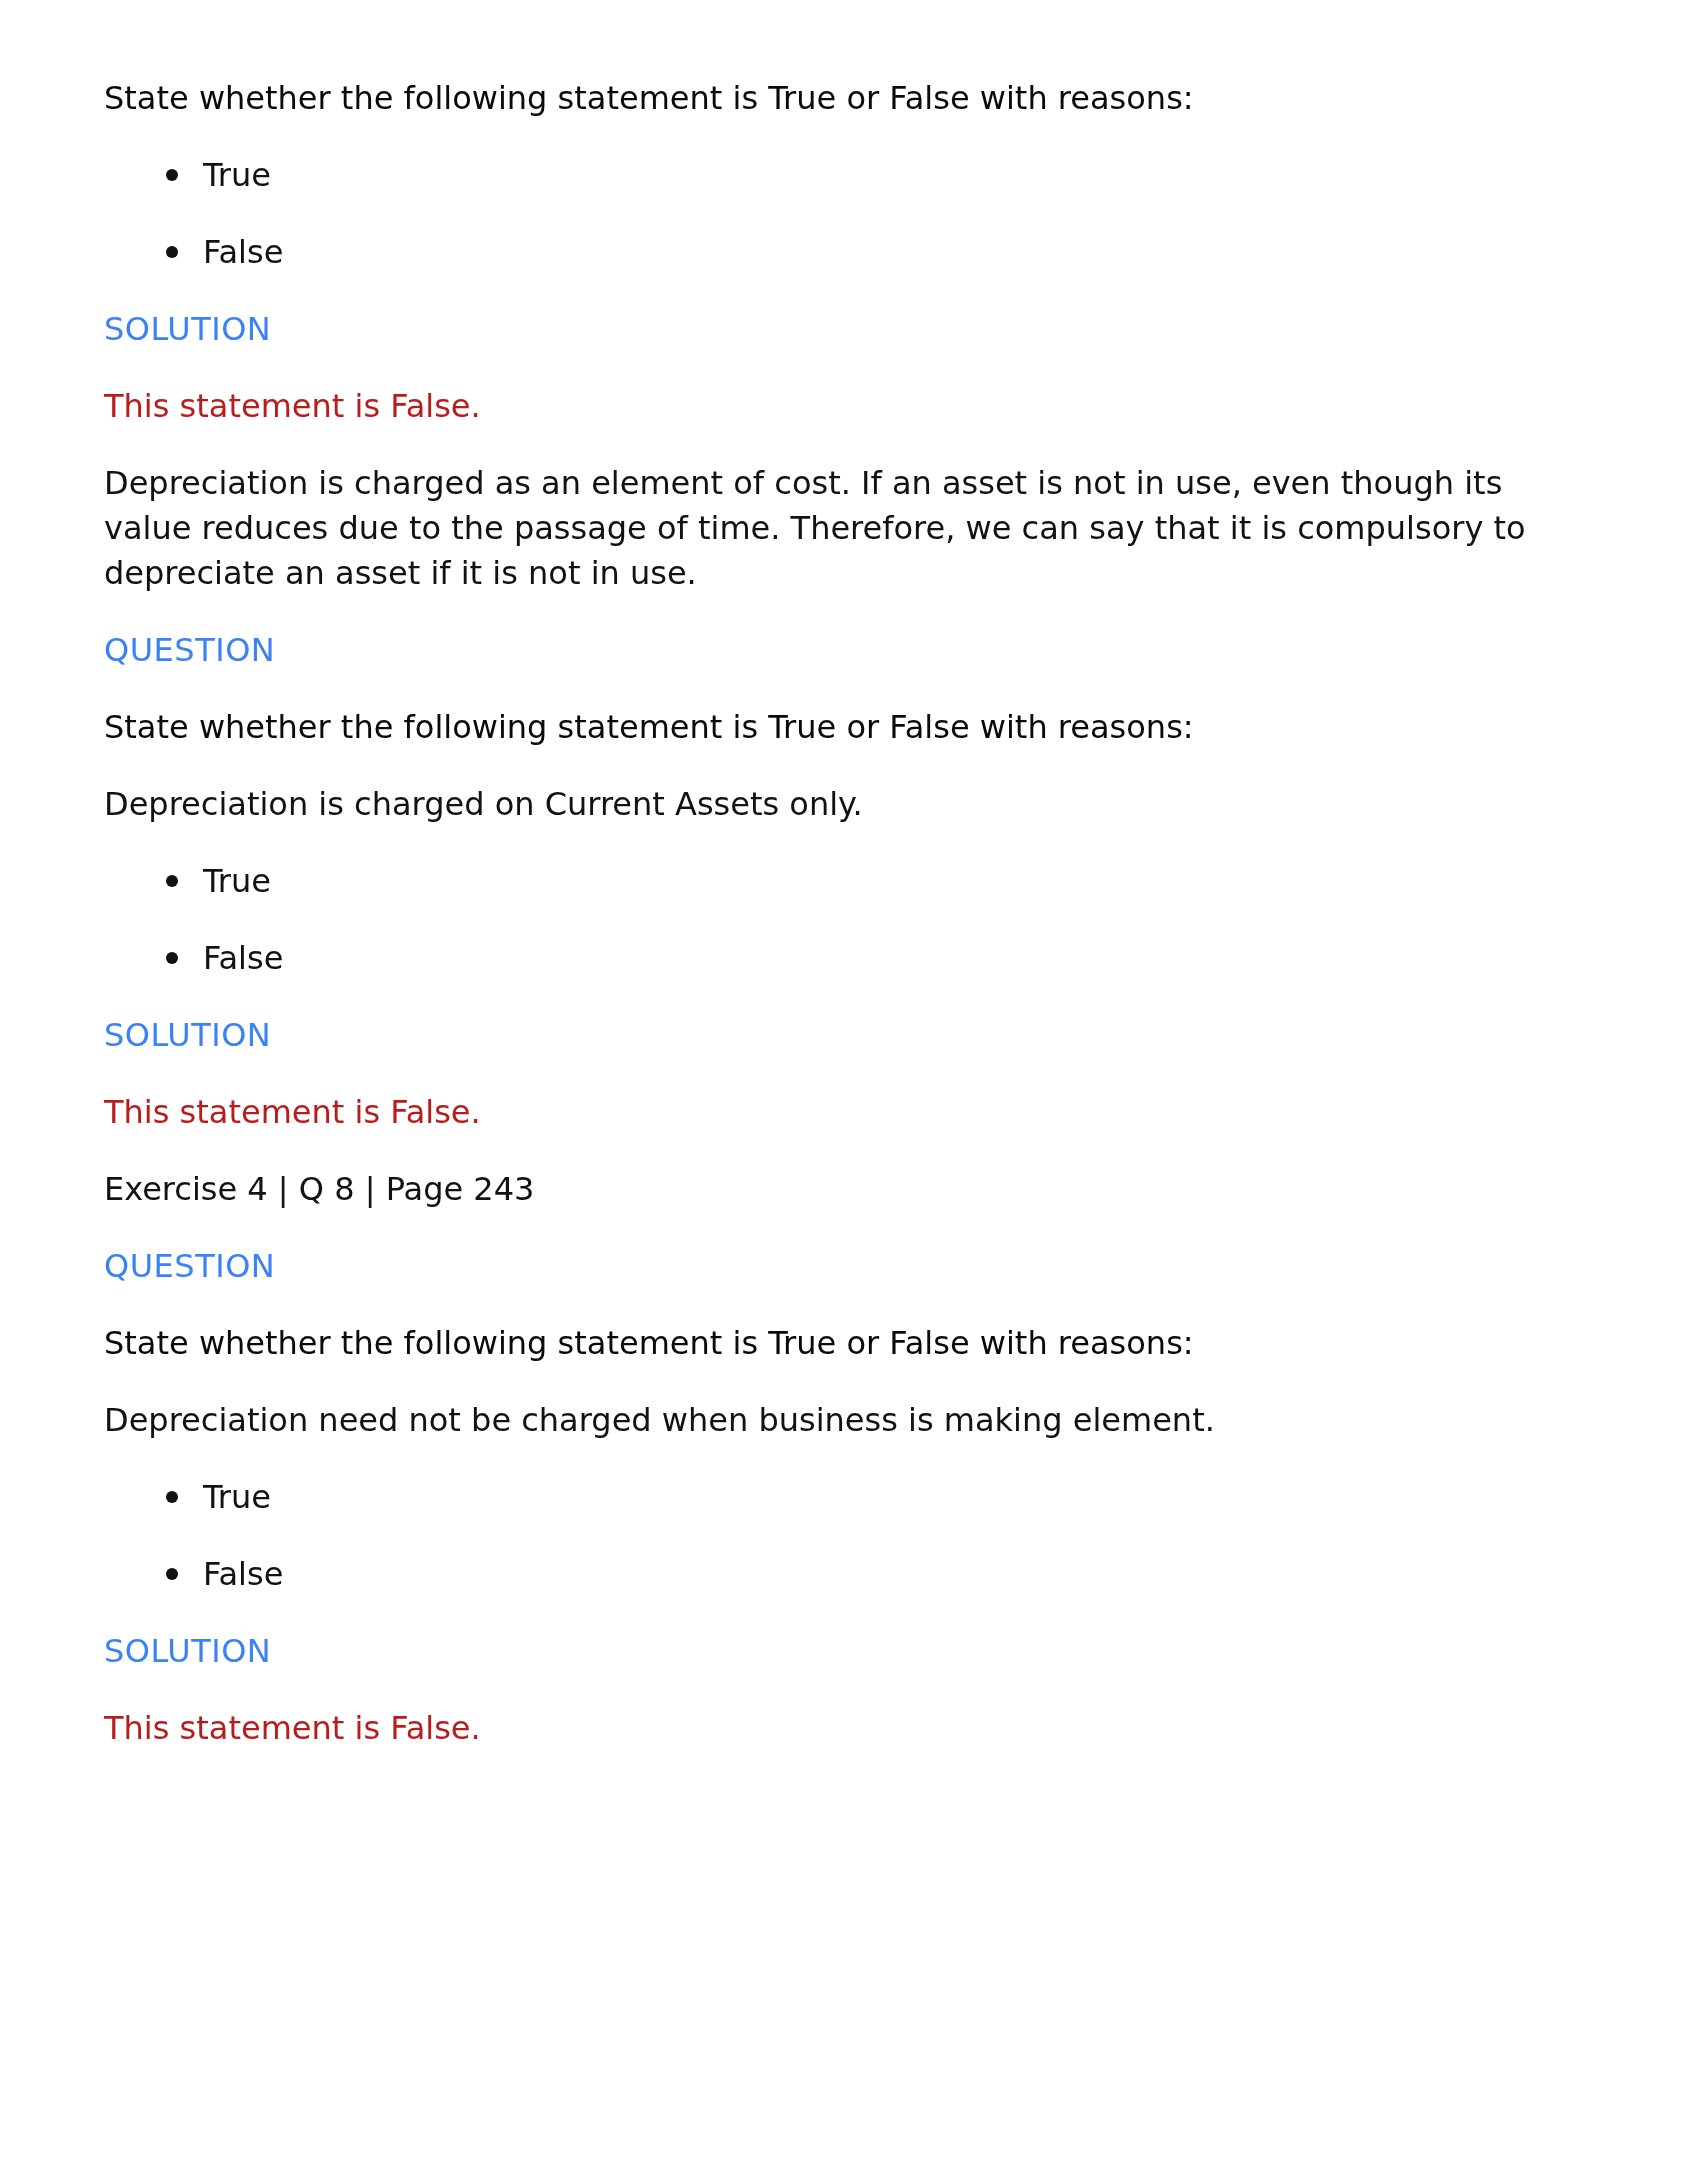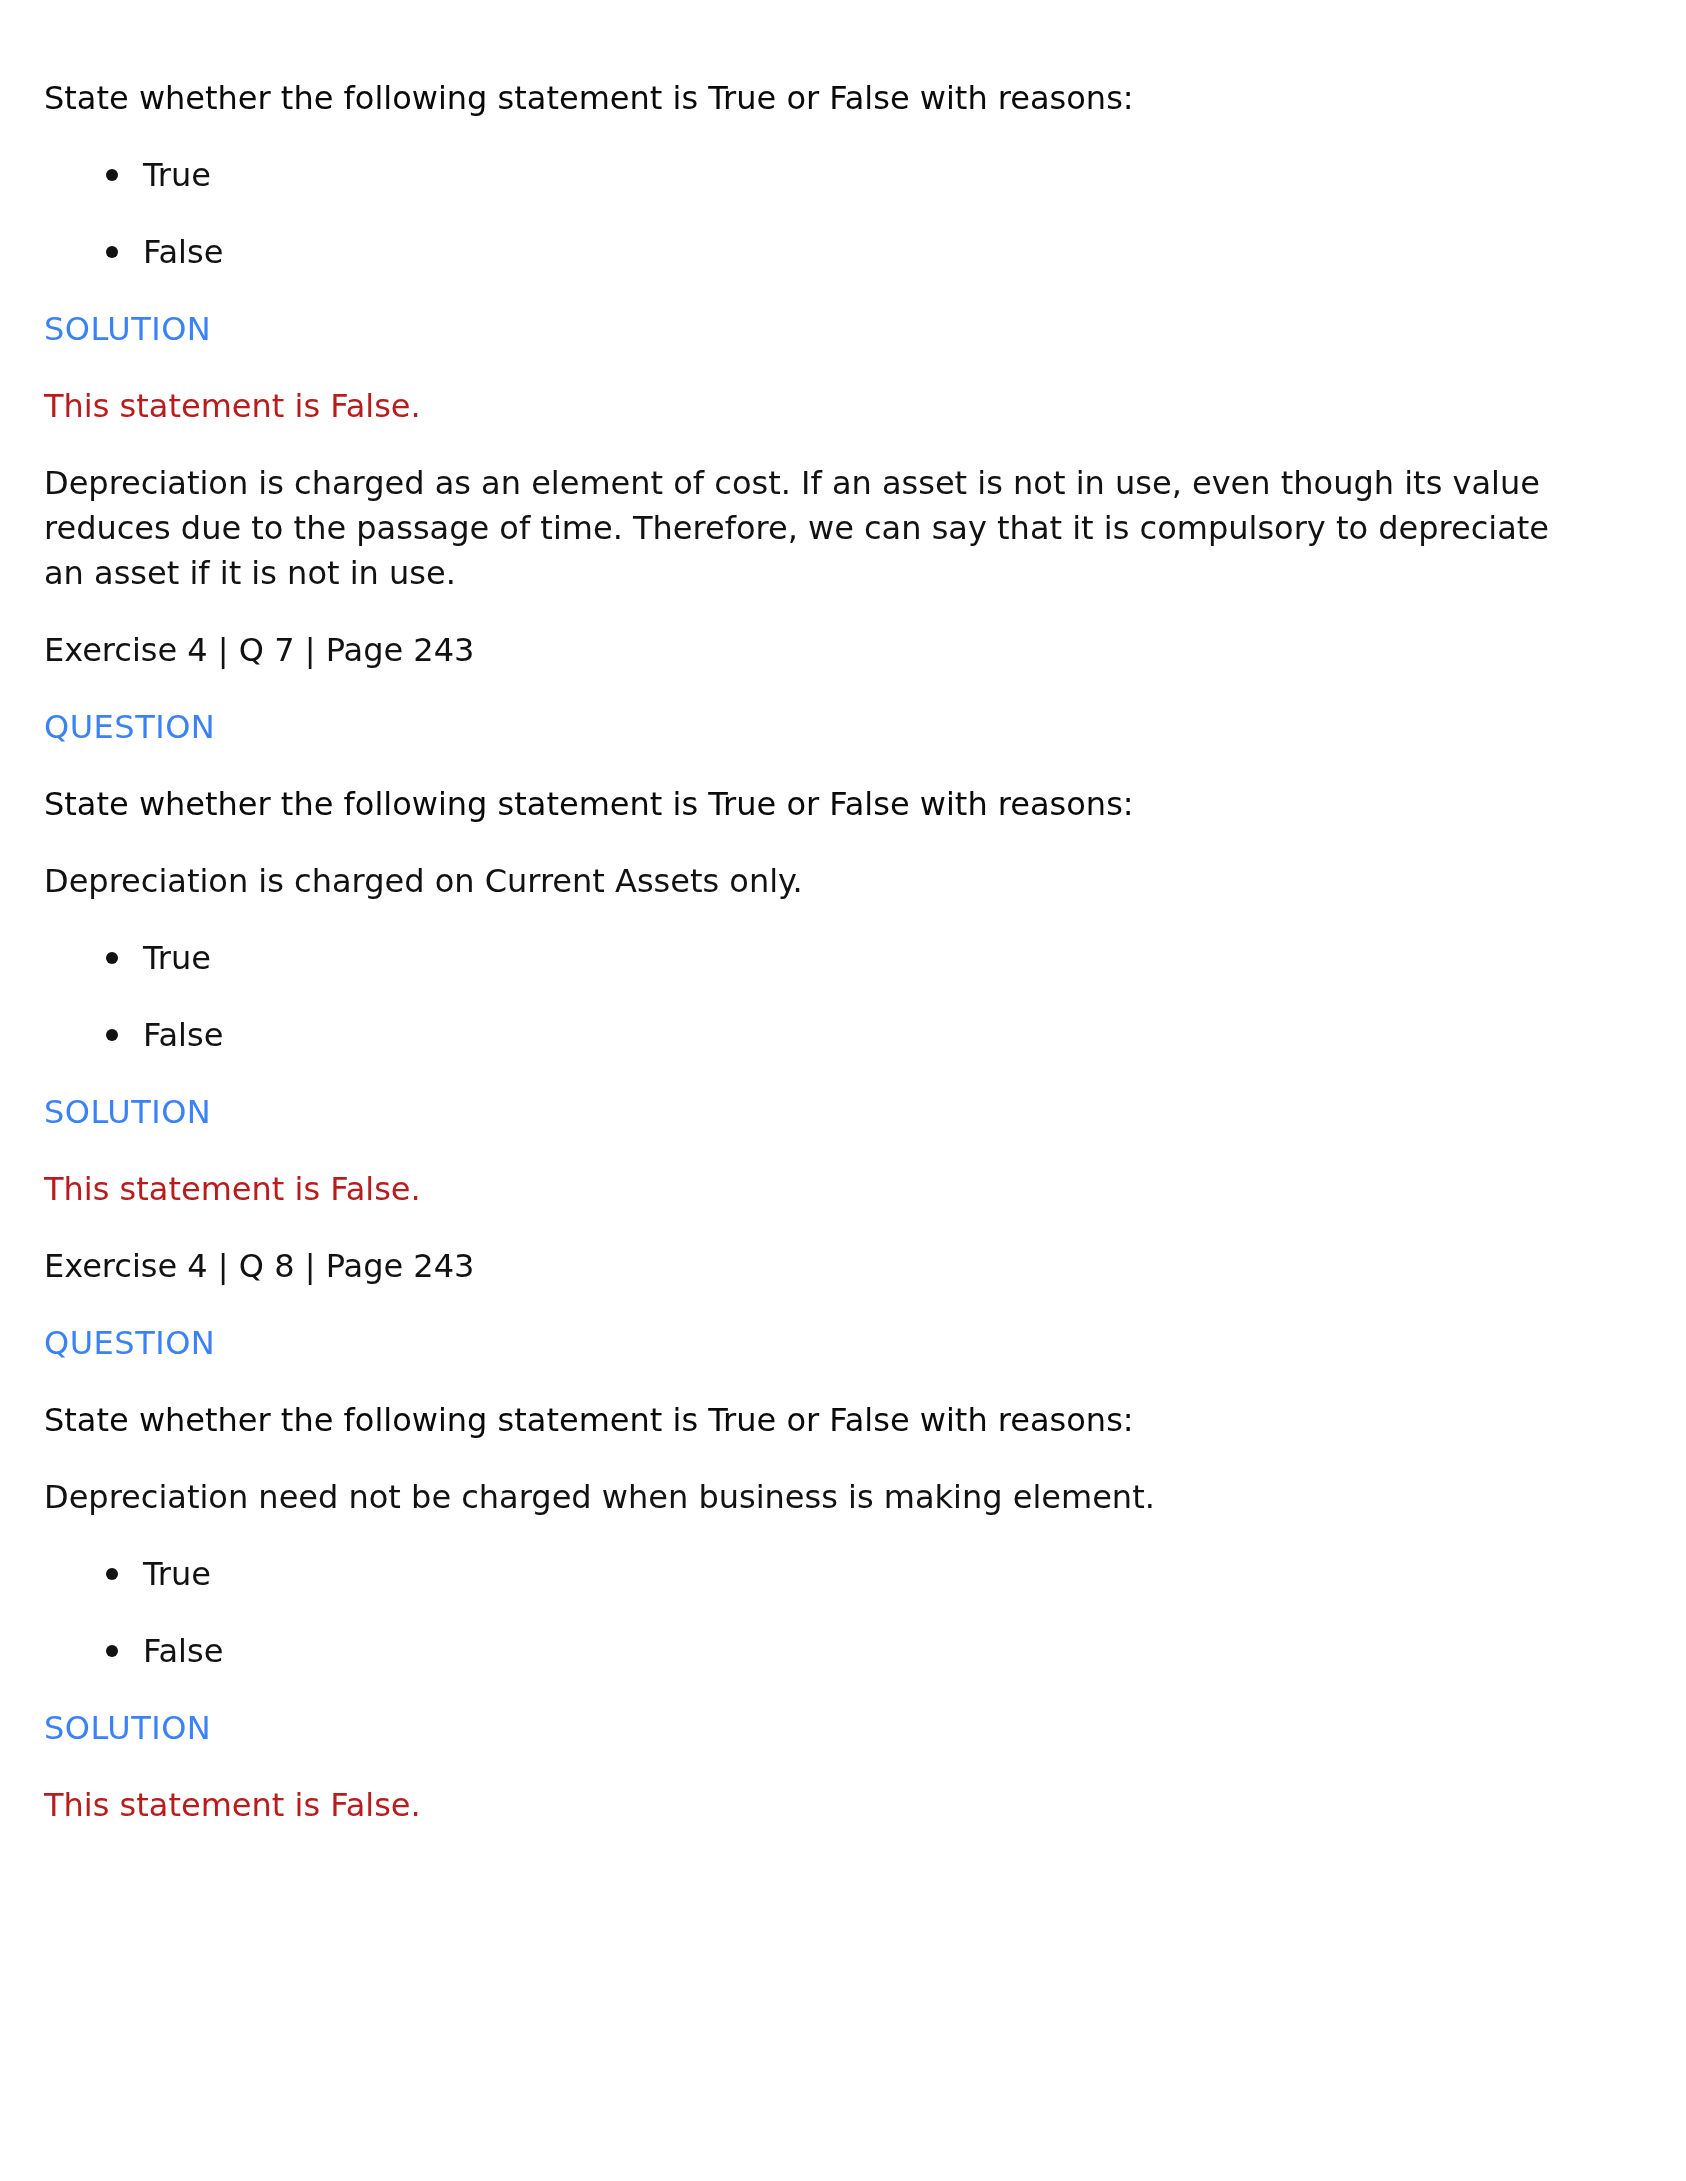--- a/index.html
+++ b/index.html
@@ -10,21 +10,21 @@
   body {
     width: 1686px;
     height: 2181px;
     overflow: hidden;
     color: #121212;
     font-family: "DejaVu Sans", "Liberation Sans", sans-serif;
     font-size: 32px;
     line-height: 45px;
   }
   .doc {
-    padding: 44px 92px 0 44px;
+    padding: 44px 92px 0 104px;
     box-sizing: border-box;
   }
   .doc p, .doc h2, .doc h3, .doc ul {
     margin: 32px 0;
     padding: 0;
     font-size: 32px;
     font-weight: normal;
   }
   .prompt-heading {
     font-weight: bold;
@@ -68,21 +68,20 @@
 
   <section>
     <h3 class="prompt-heading">State whether the following statement is True or False with reasons:</h3>
     <ul class="options">
       <li>True</li>
       <li>False</li>
     </ul>
     <h2 class="section-heading">SOLUTION</h2>
     <p class="verdict">This statement is False.</p>
     <p>Depreciation is charged as an element of cost. If an asset is not in use, even though its value reduces due to the passage of time. Therefore, we can say that it is compulsory to depreciate an asset if it is not in use.</p>
-    <p>Exercise 4 | Q 7 | Page 243</p>
   </section>
 
   <section>
     <h2 class="section-heading">QUESTION</h2>
     <h3 class="prompt-heading">State whether the following statement is True or False with reasons:</h3>
     <p>Depreciation is charged on Current Assets only.</p>
     <ul class="options">
       <li>True</li>
       <li>False</li>
     </ul>

